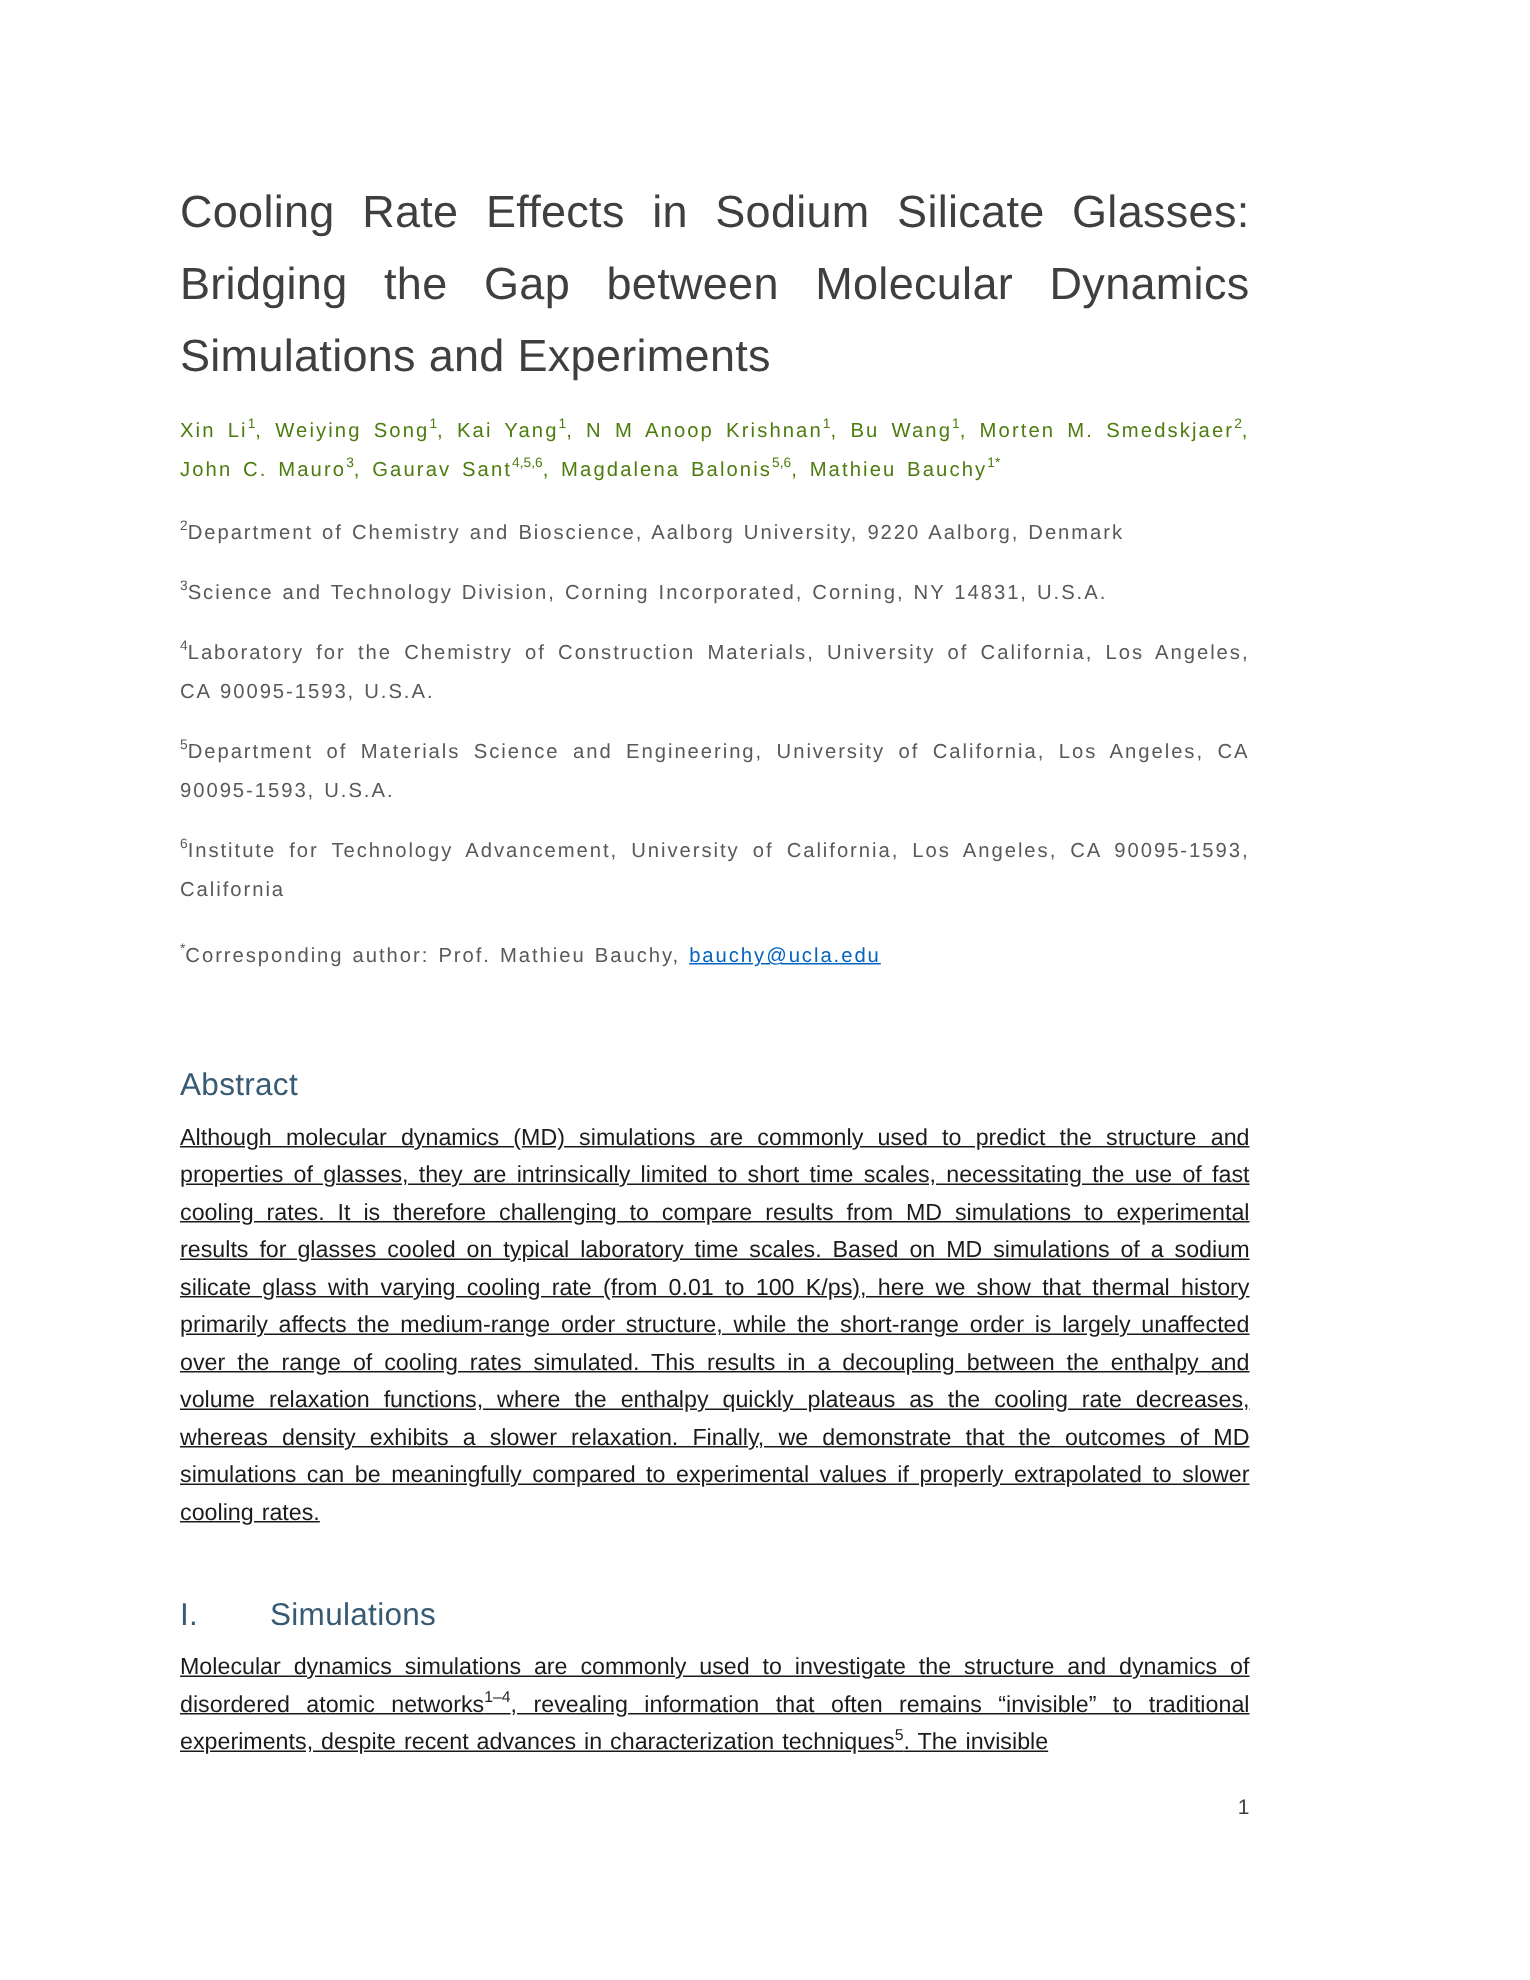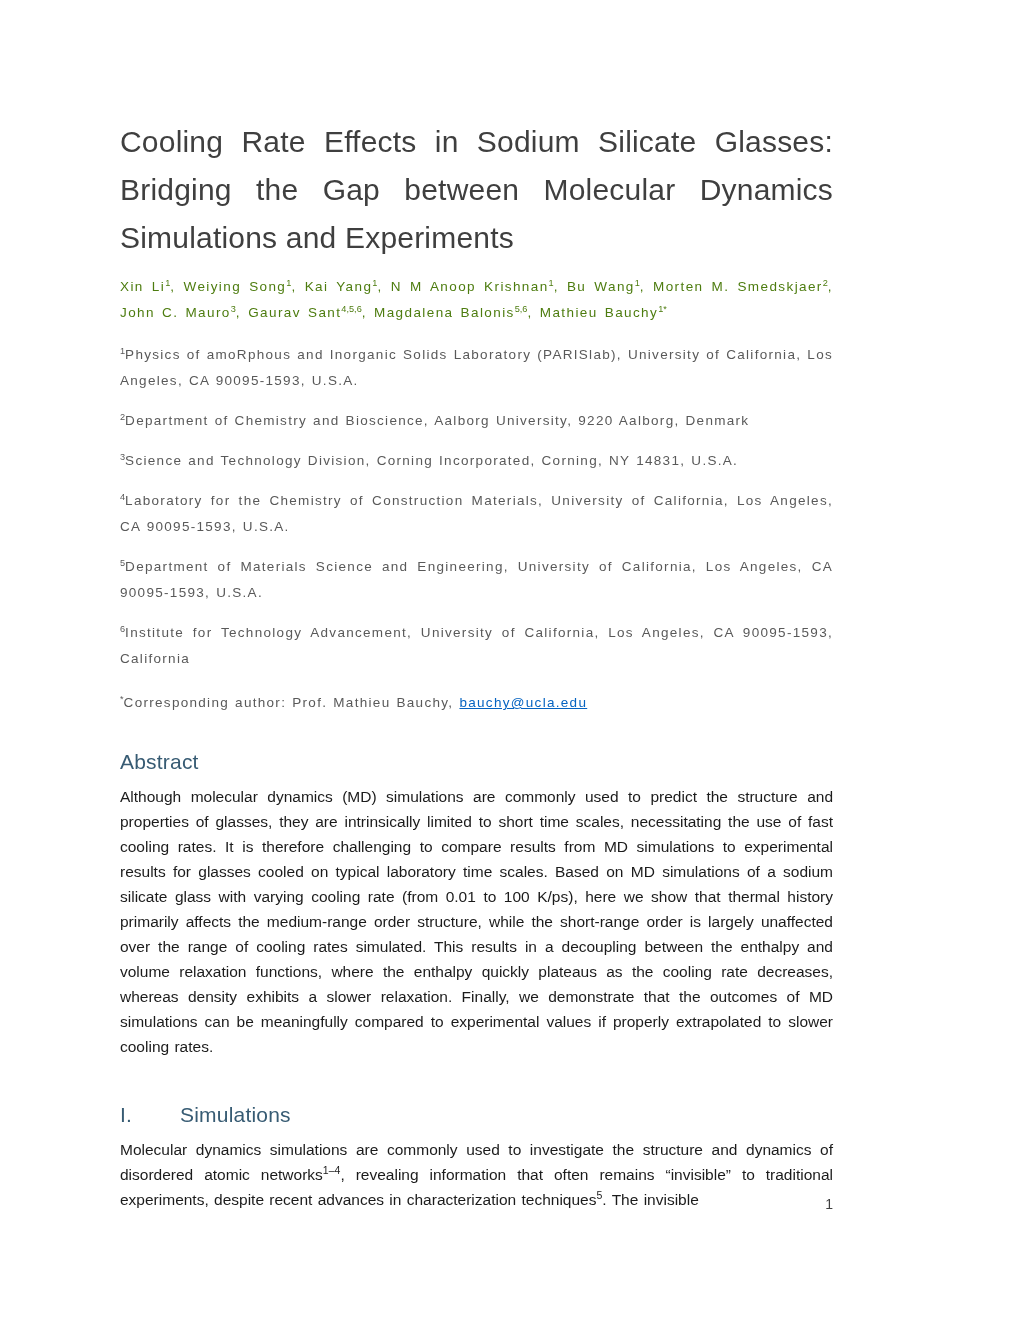--- a/index.html
+++ b/index.html
@@ -53,49 +53,49 @@
     text-decoration: underline;
     cursor: pointer;
   }
   .section-heading {
     font-size: 21px;
     font-weight: 400;
     color: var(--heading_color, #375b73);
     margin: 0 0 10px 0;
     letter-spacing: 0.2px;
   }
-  .abstract-heading { margin-top: 34px; }
+  .abstract-heading { margin-top: 62px; }
   .intro-heading { margin-top: 44px; }
   .sec-num { display: inline-block; width: 60px; }
   .body-text {
     margin: 0;
     font-size: 15.5px;
     line-height: 25px;
     text-align: justify;
     color: #1b1b1b;
     word-spacing: 1px;
+    text-decoration: underline;
   }
   .page-number {
     position: absolute;
     right: 120px;
     bottom: 108px;
     font-size: 14px;
     color: #3f3f3f;
   }
 </style>
 </head>
 <body>
 
 <div class="page">
 
   <h1 class="title">Cooling Rate Effects in Sodium Silicate Glasses: Bridging the Gap between Molecular Dynamics Simulations and Experiments</h1>
 
   <p class="authors"><span>Xin Li</span><sup>1</sup><span>, Weiying Song</span><sup>1</sup><span>, Kai Yang</span><sup>1</sup><span>, N M Anoop Krishnan</span><sup>1</sup><span>, Bu Wang</span><sup>1</sup><span>, Morten M. Smedskjaer</span><sup>2</sup><span>, John C. Mauro</span><sup>3</sup><span>, Gaurav Sant</span><sup>4,5,6</sup><span>, Magdalena Balonis</span><sup>5,6</sup><span>, Mathieu Bauchy</span><sup>1*</sup></p>
 
-  <p class="affil"><sup>1</sup><span>Physics of amoRphous and Inorganic Solids Laboratory (PARISlab), University of California, Los Angeles, CA 90095-1593, U.S.A.</span></p>
   <p class="affil"><sup>2</sup><span>Department of Chemistry and Bioscience, Aalborg University, 9220 Aalborg, Denmark</span></p>
   <p class="affil"><sup>3</sup><span>Science and Technology Division, Corning Incorporated, Corning, NY 14831, U.S.A.</span></p>
   <p class="affil"><sup>4</sup><span>Laboratory for the Chemistry of Construction Materials, University of California, Los Angeles, CA 90095-1593, U.S.A.</span></p>
   <p class="affil"><sup>5</sup><span>Department of Materials Science and Engineering, University of California, Los Angeles, CA 90095-1593, U.S.A.</span></p>
   <p class="affil"><sup>6</sup><span>Institute for Technology Advancement, University of California, Los Angeles, CA 90095-1593, California</span></p>
 
   <p class="affil corresponding"><sup>*</sup><span>Corresponding author: Prof. Mathieu Bauchy, </span><a class="link">bauchy@ucla.edu</a></p>
 
   <h2 class="section-heading abstract-heading">Abstract</h2>
   <p class="body-text">Although molecular dynamics (MD) simulations are commonly used to predict the structure and properties of glasses, they are intrinsically limited to short time scales, necessitating the use of fast cooling rates. It is therefore challenging to compare results from MD simulations to experimental results for glasses cooled on typical laboratory time scales. Based on MD simulations of a sodium silicate glass with varying cooling rate (from 0.01 to 100 K/ps), here we show that thermal history primarily affects the medium-range order structure, while the short-range order is largely unaffected over the range of cooling rates simulated. This results in a decoupling between the enthalpy and volume relaxation functions, where the enthalpy quickly plateaus as the cooling rate decreases, whereas density exhibits a slower relaxation. Finally, we demonstrate that the outcomes of MD simulations can be meaningfully compared to experimental values if properly extrapolated to slower cooling rates.</p>

